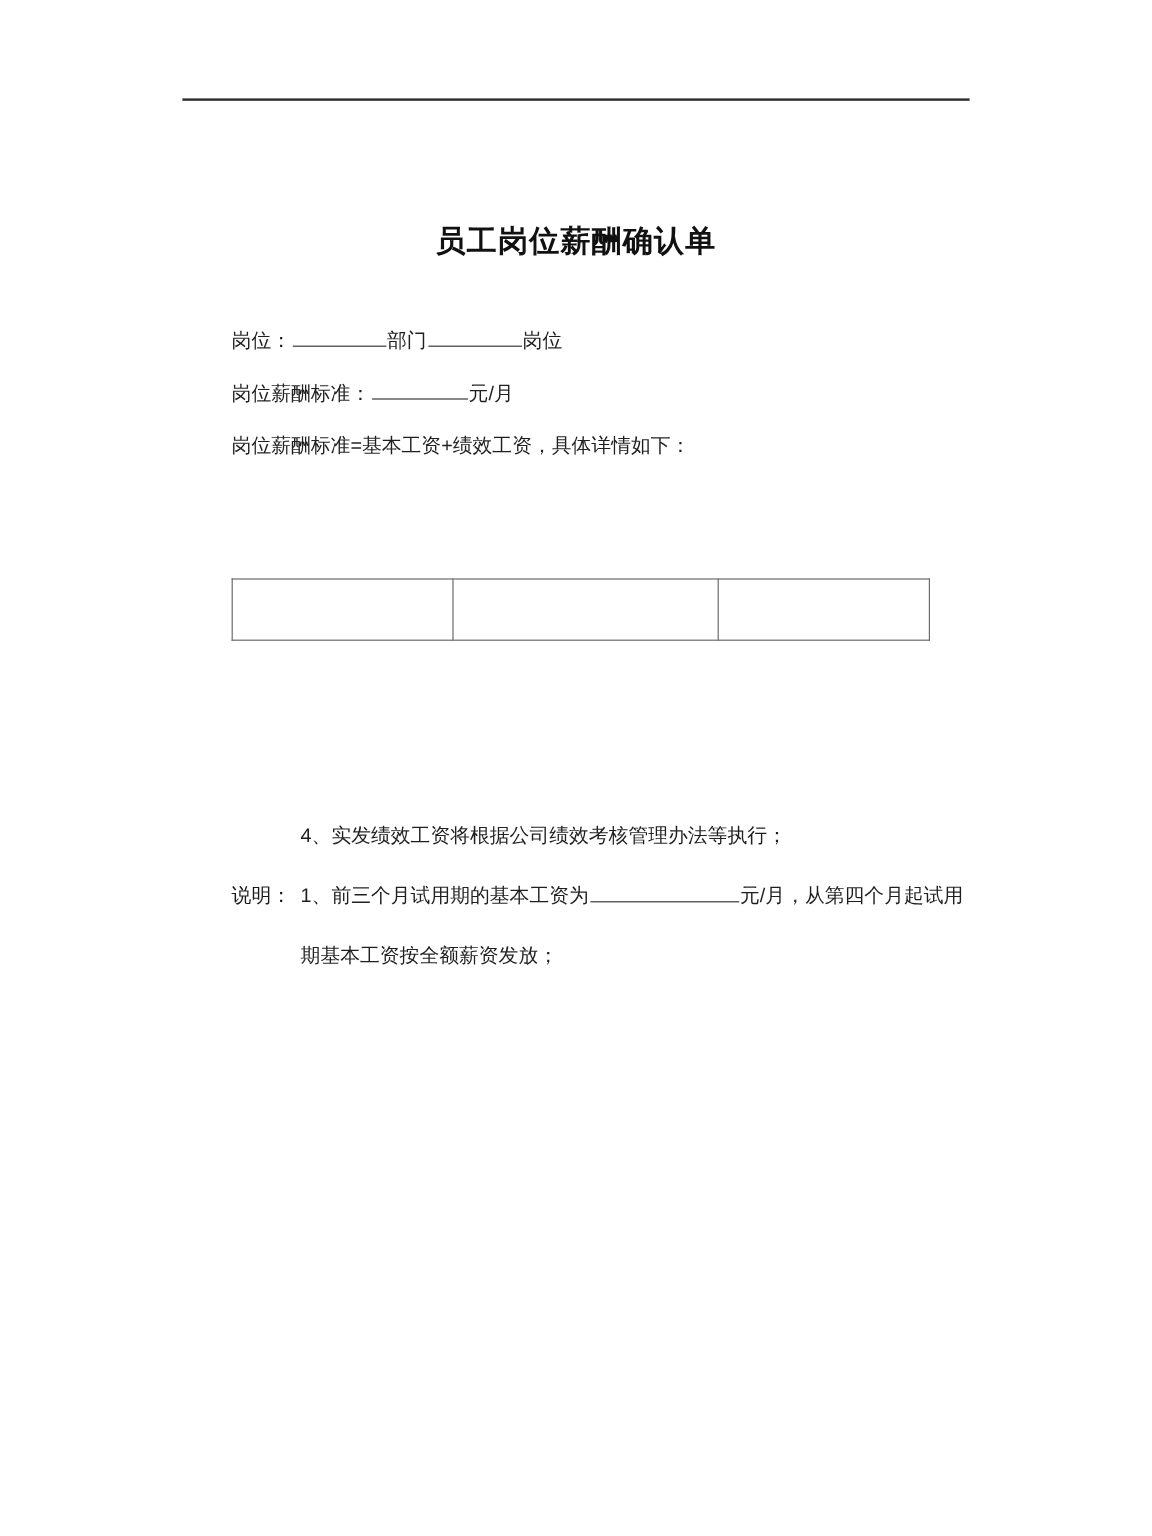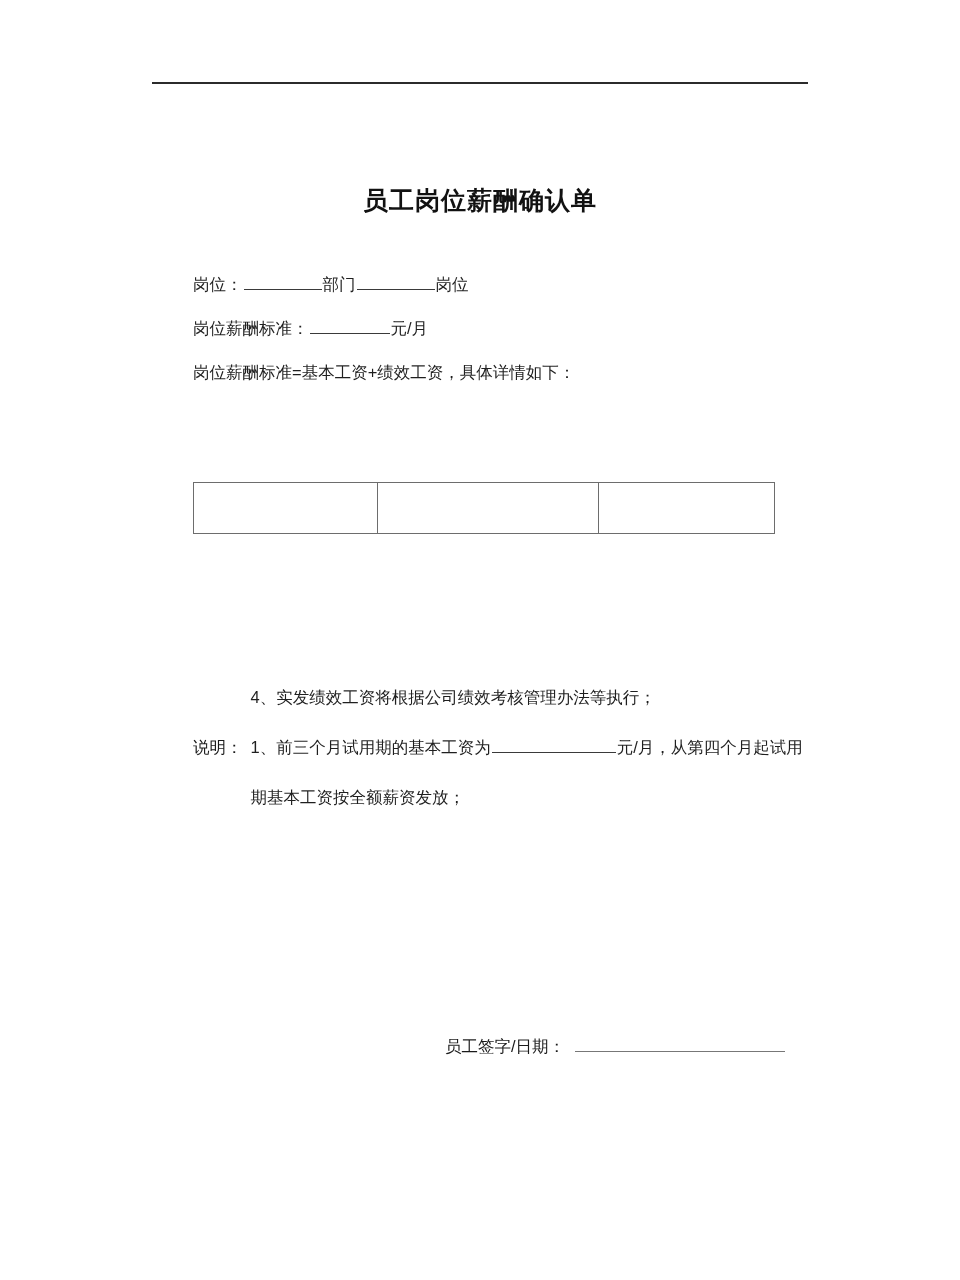--- a/index.html
+++ b/index.html
@@ -188,19 +188,15 @@
 
         <div class="note-item"><span class="note-text">4、实发绩效工资将根据公司绩效考核管理办法等执行；</span></div>
 
         <div class="note-item"><span class="note-text">1、前三个月试用期的基本工资为</span><span class="blank b-base"></span><span class="note-text">元/月，从第四个月起试用期基本工资按全额薪资发放；</span></div>
 
       </div>
     </div>
   </div>
 
   <div class="sign-block">
-    <div class="sign-row">
-      <div class="sign-label">员工签字/日期：</div>
-      <div class="sign-line"></div>
-    </div>
   </div>
 
 </div>
 
 </body></html>

